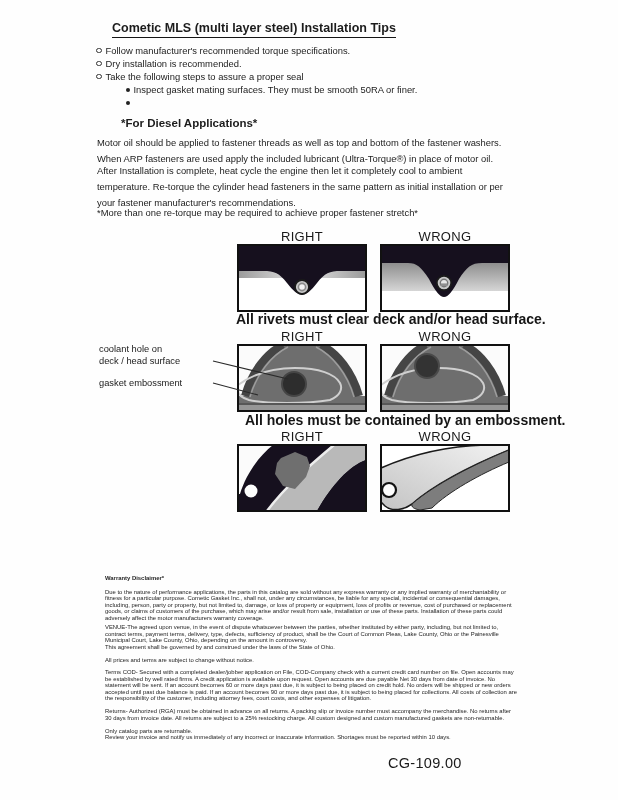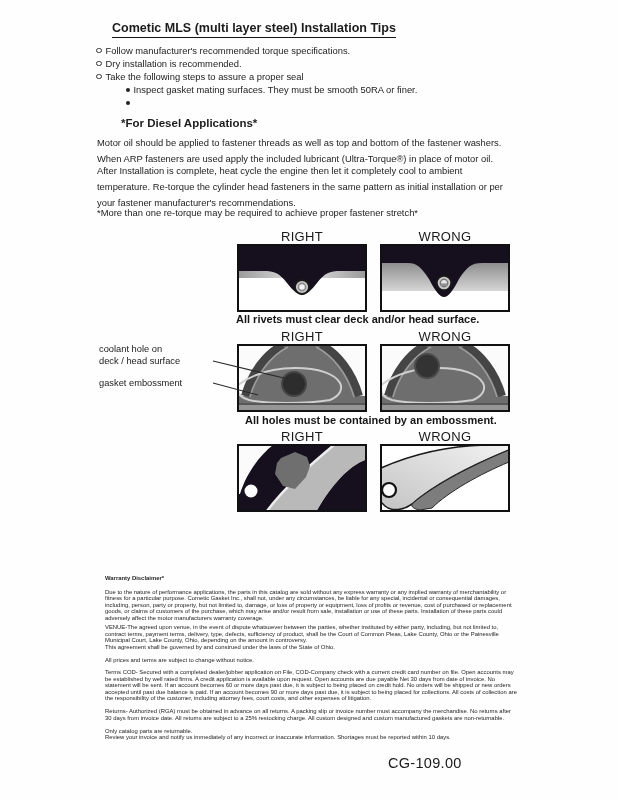--- a/index.html
+++ b/index.html
@@ -21,21 +21,21 @@
 
   .hdr{position:absolute;width:130px;text-align:center;font-size:13px;letter-spacing:.3px;color:#191919;}
   .hr1{top:229px}.hr2{top:329px}.hr3{top:429px}
   .hl{left:237px}.hw{left:380px}
 
   .panel{position:absolute;width:130px;height:68px;}
   .panel svg{display:block;width:100%;height:100%;}
   .pr{left:237px}.pw{left:380px}
   .prow1{top:244px}.prow2{top:344px}.prow3{top:444px}
 
-  .caption{position:absolute;font-size:11px;font-weight:600;line-height:11.5px;color:#161616;}
+  .caption{position:absolute;font-size:14px;font-weight:600;line-height:11.5px;color:#161616;}
   .c1{left:236px;top:314px}.c2{left:245px;top:415px}.c3{left:237px;top:514px}
 
   .lbl{position:absolute;font-size:9.3px;text-align:left;width:112px;left:99px;white-space:nowrap;color:#1a1a1a;}
   .l1{top:344px}.l2{top:355.5px}.l3{top:377.5px}
   .leaders{position:absolute;left:110px;top:340px;width:260px;height:70px;z-index:5;pointer-events:none;}
 
   .warranty{position:absolute;left:105px;top:575px;width:412px;font-size:5.9px;line-height:6.45px;color:#242424;}
   .warranty p{margin:0 0 6.2px 0;}
   .wh{font-weight:bold;margin-bottom:7.5px !important;}
   .mb3{margin-bottom:3px !important;}

